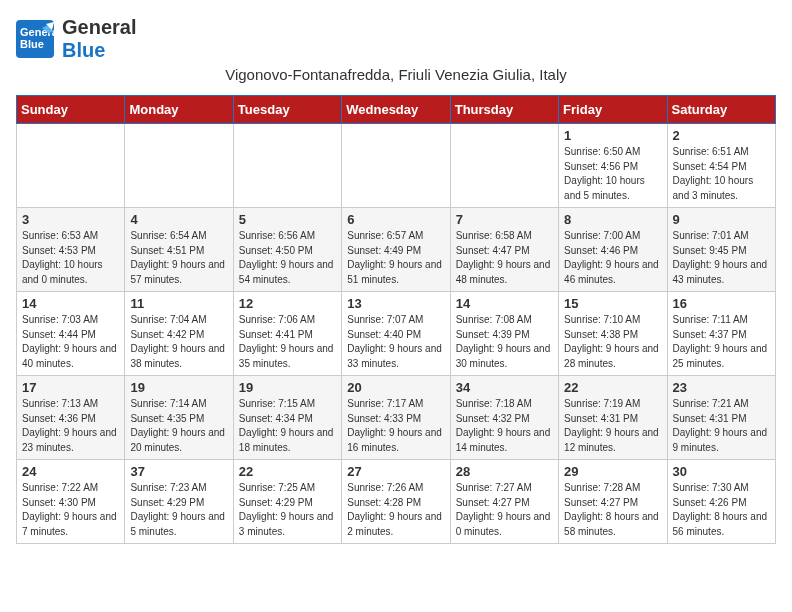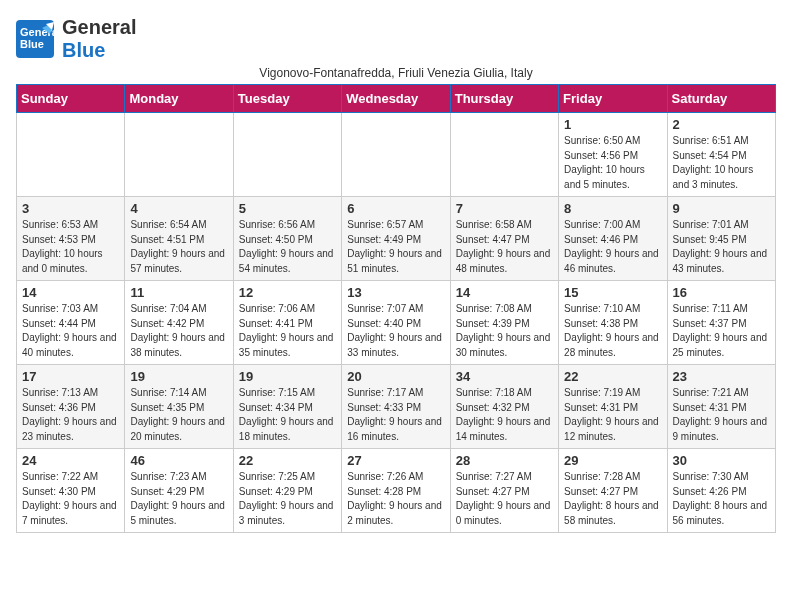--- a/index.html
+++ b/index.html
@@ -17,30 +17,30 @@
       margin-bottom: 4px;
     }
     .month-title {
       font-size: 36px;
       font-weight: bold;
       color: #333;
       text-align: right;
     }
     .location-title {
       text-align: center;
-      font-size: 12px;
+      font-size: 15px;
       color: #333;
-      margin-bottom: 4px;
+      margin-bottom: 12px;
     }
     .calendar {
       width: 100%;
       border-collapse: collapse;
     }
     .calendar th {
-      background: #be185d;
+      background: #b91c1c;
       color: #fff;
       font-size: 13px;
       font-weight: bold;
       padding: 6px 4px;
       text-align: left;
       border: 1px solid #1a73c5;
     }
     .calendar td {
       border: 1px solid #ccc;
       vertical-align: top;
@@ -285,21 +285,21 @@
       </tr>
       <tr>
         <td>
           <span class="day-num">24</span>
           <div class="day-info">Sunrise: 7:22 AM
 Sunset: 4:30 PM
 Daylight: 9 hours
 and 7 minutes.</div>
         </td>
         <td>
-          <span class="day-num">46</span>
+          <span class="day-num">37</span>
           <div class="day-info">Sunrise: 7:23 AM
 Sunset: 4:29 PM
 Daylight: 9 hours
 and 5 minutes.</div>
         </td>
         <td>
           <span class="day-num">22</span>
           <div class="day-info">Sunrise: 7:25 AM
 Sunset: 4:29 PM
 Daylight: 9 hours

